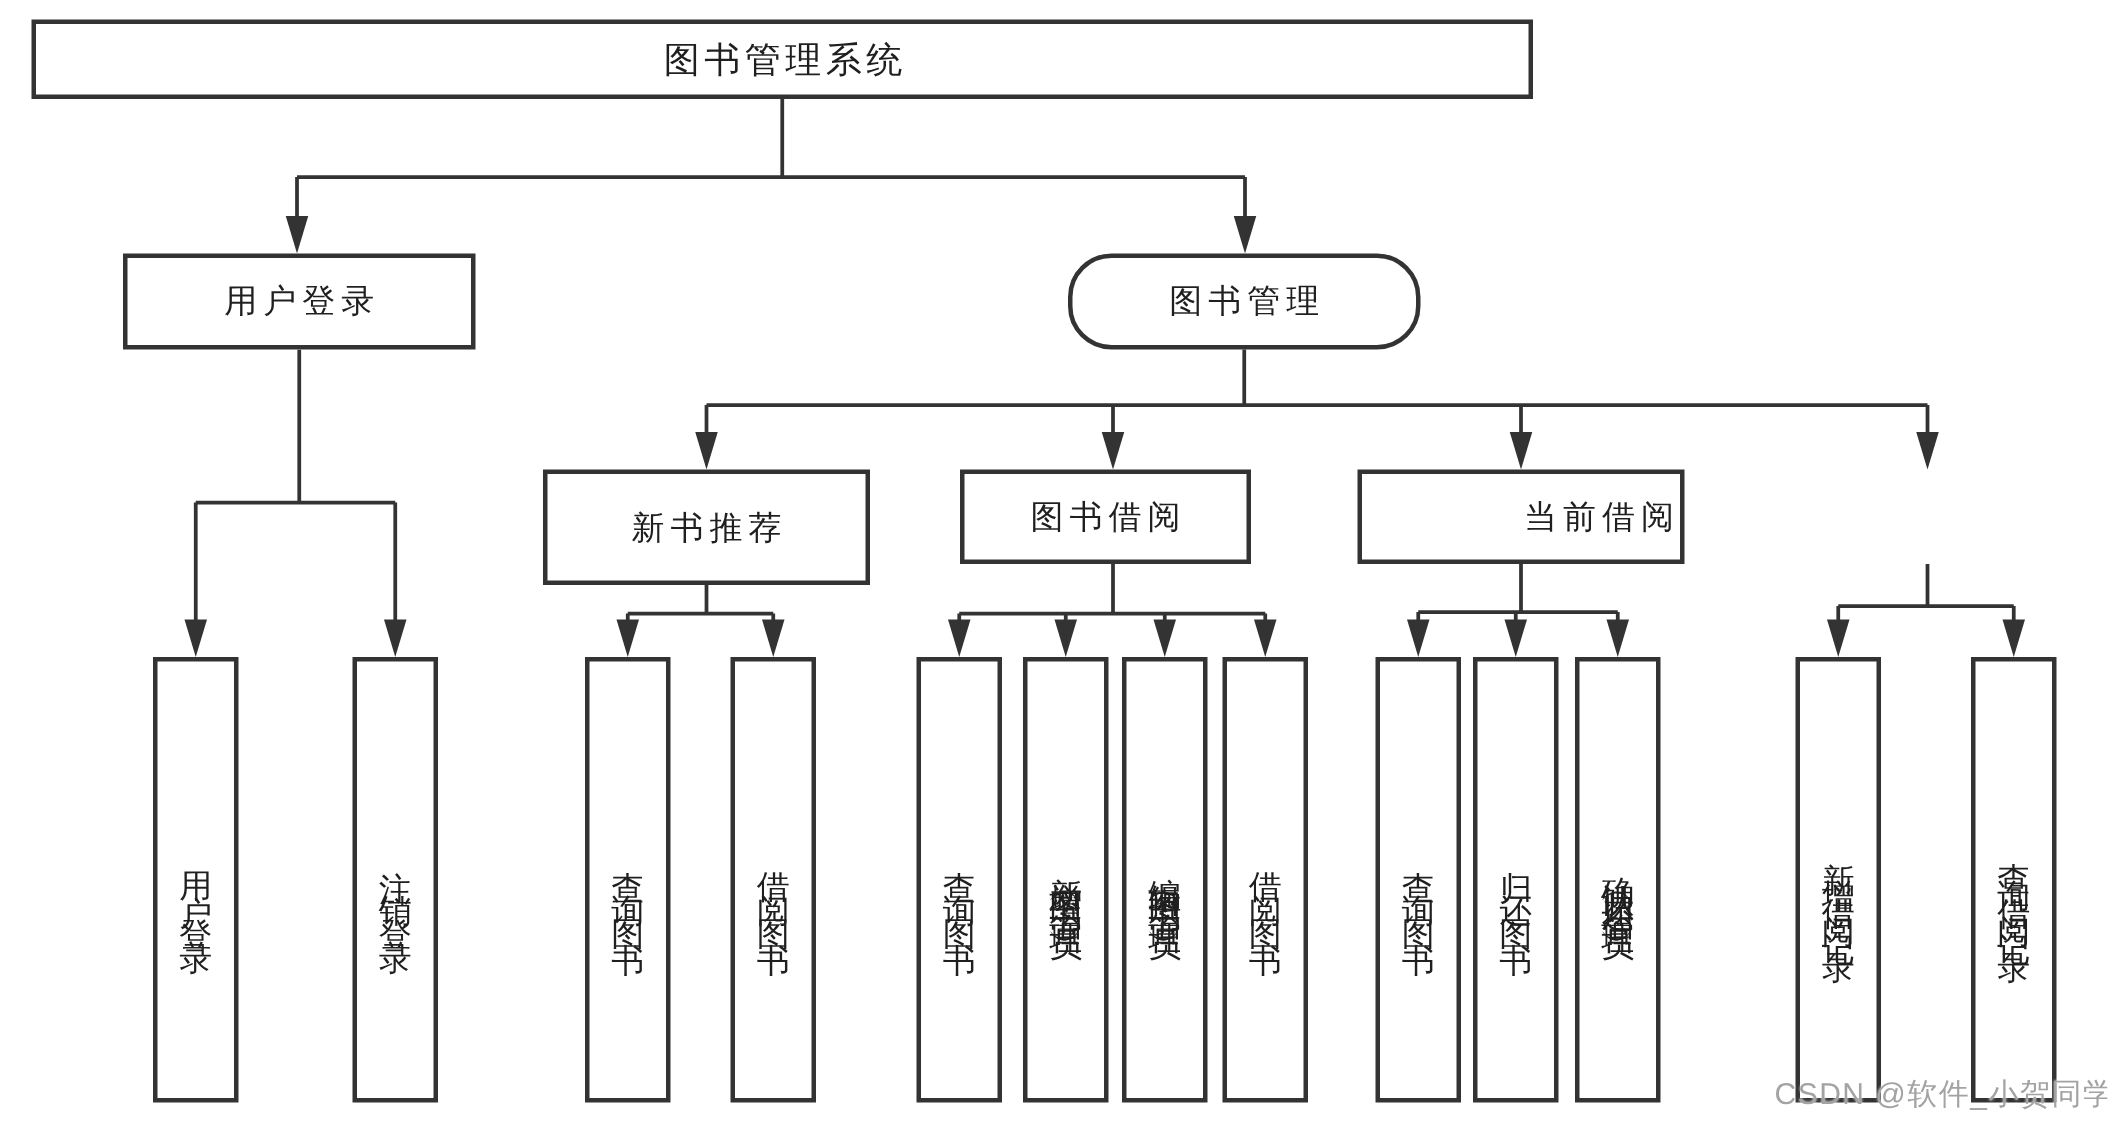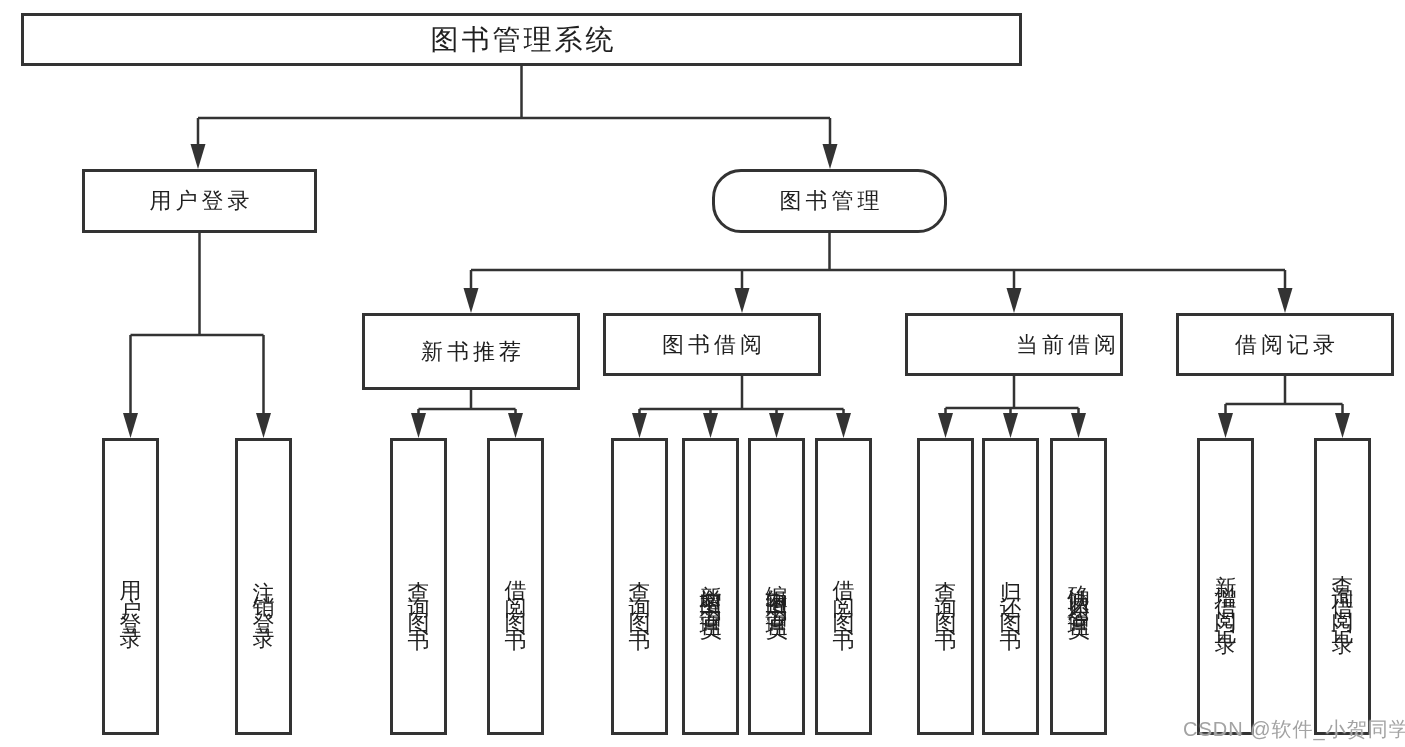--- a/index.html
+++ b/index.html
@@ -27,21 +27,21 @@
     align-items: center;
     justify-content: center;
   }
   .hbox span {
     font-size: 22px;
     letter-spacing: 4px;
     padding-left: 4px; 
     white-space: nowrap;
     color: #1f1f1f;
   }
-  .root span { font-size: 28px; letter-spacing: 3px; }
+  .root span { font-size: 24px; letter-spacing: 3px; }
   .leaf {
     position: absolute;
     box-sizing: border-box;
     top: 438px;
     width: 57px;
     height: 297px;
     border: 3px solid #333333;
     background: #ffffff;
     display: flex;
     align-items: center;
@@ -124,28 +124,25 @@
   <div class="hbox" style="left:82px; top:169px; width:235px; height:64px;">
     <span>用户登录</span>
   </div>
   <div class="hbox" style="left:712px; top:169px; width:235px; height:64px;border-radius:29px;">
     <span>图书管理</span>
   </div>
 
   <div class="hbox" style="left:362px; top:313px; width:218px; height:77px;">
     <span>新书推荐</span>
   </div>
-  <div class="hbox" style="left:603px; top:313px; width:218px; height:63px;">
+  <div class="hbox" style="left:640px; top:313px; width:194px; height:63px;">
     <span>图书借阅</span>
   </div>
   <div class="hbox" style="left:905px; top:313px; width:218px; height:63px;justify-content:flex-end;">
     <span>当前借阅</span>
-  </div>
-  <div class="hbox" style="left:1176px; top:313px; width:218px; height:63px;">
-    <span>借阅记录</span>
   </div>
 
   <div class="leaf v-short" style="left:102px;">
     <span>用户登录</span>
   </div>
   <div class="leaf v-short" style="left:235px;">
     <span>注销登录</span>
   </div>
 
   <div class="leaf v-short" style="left:390px;">

